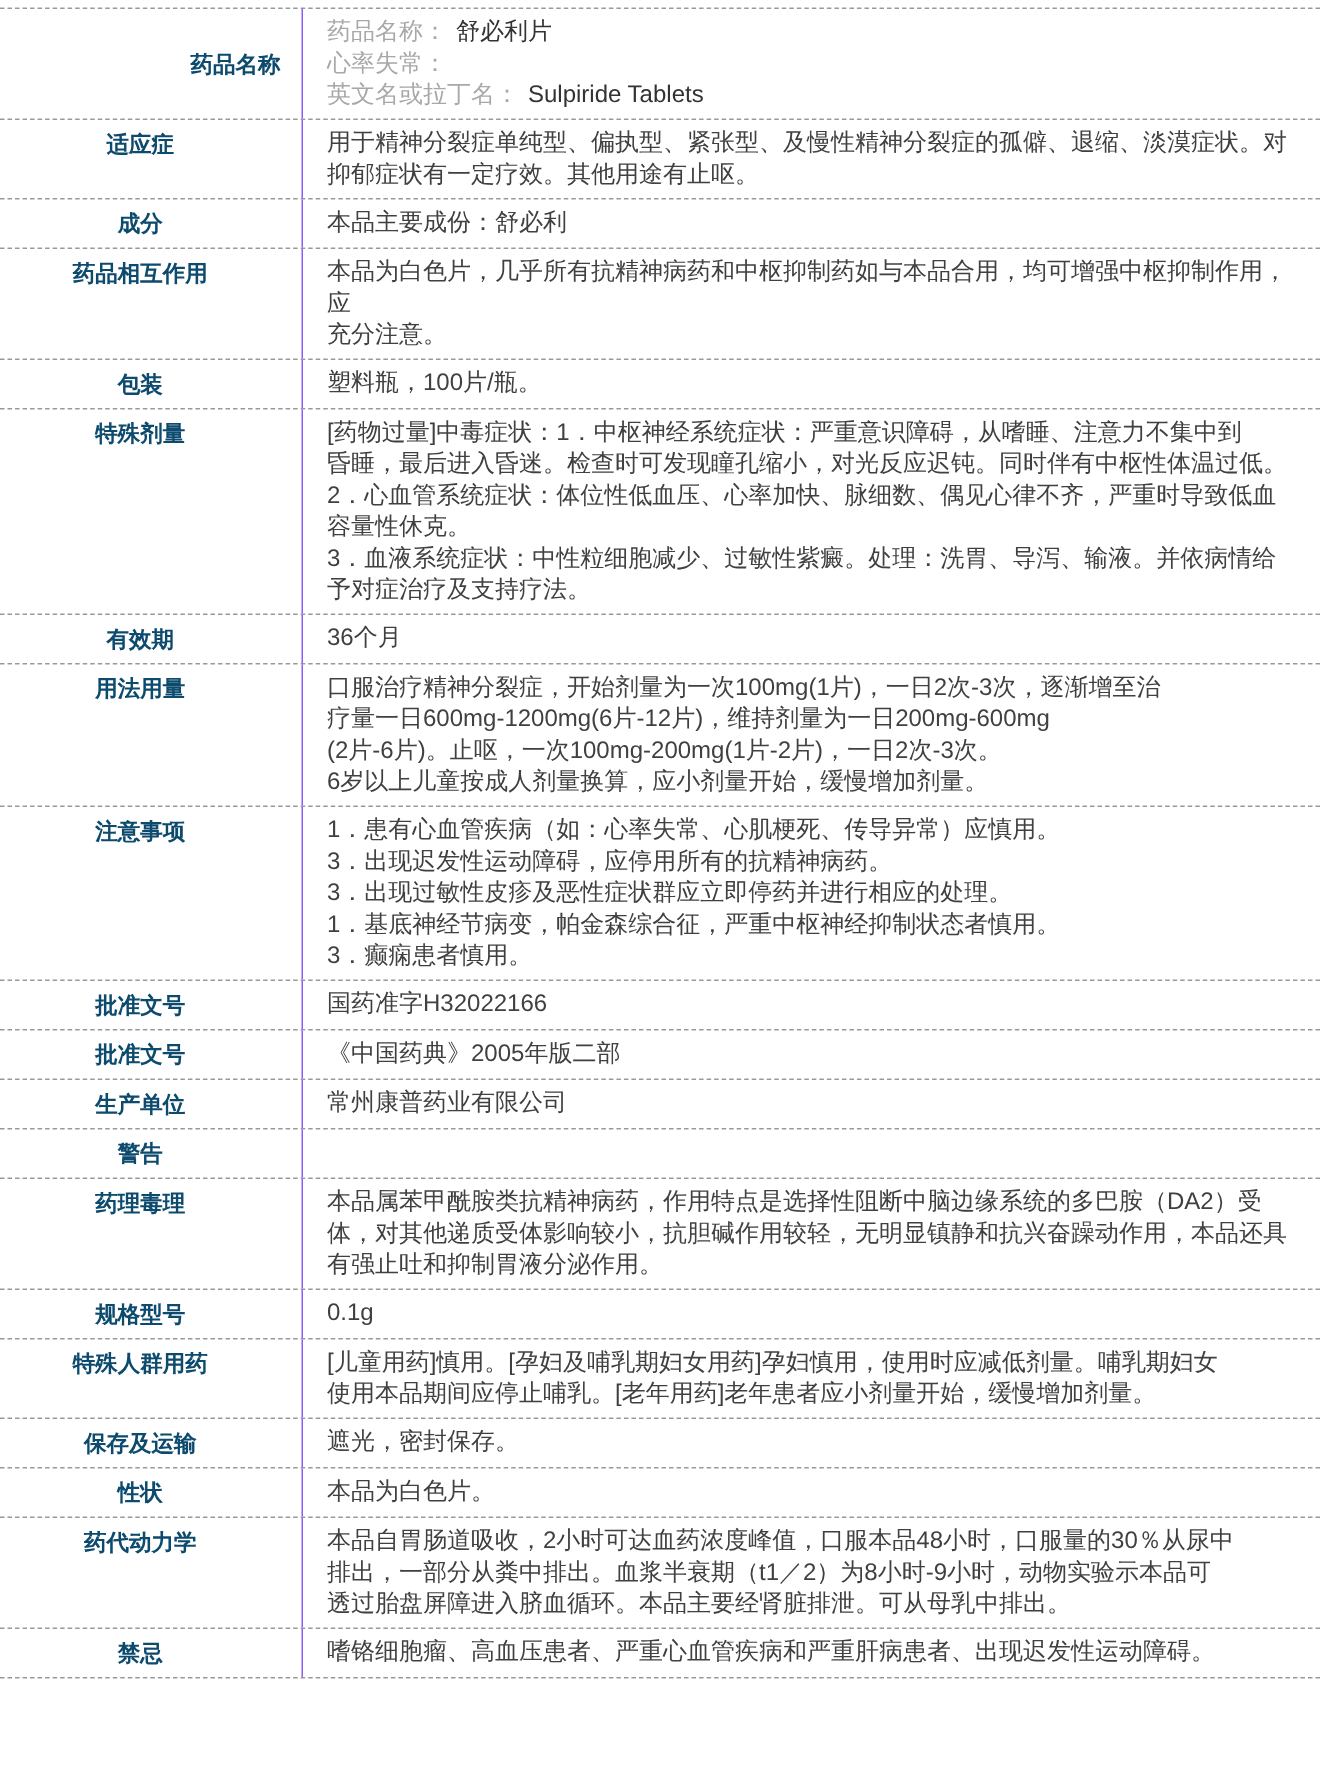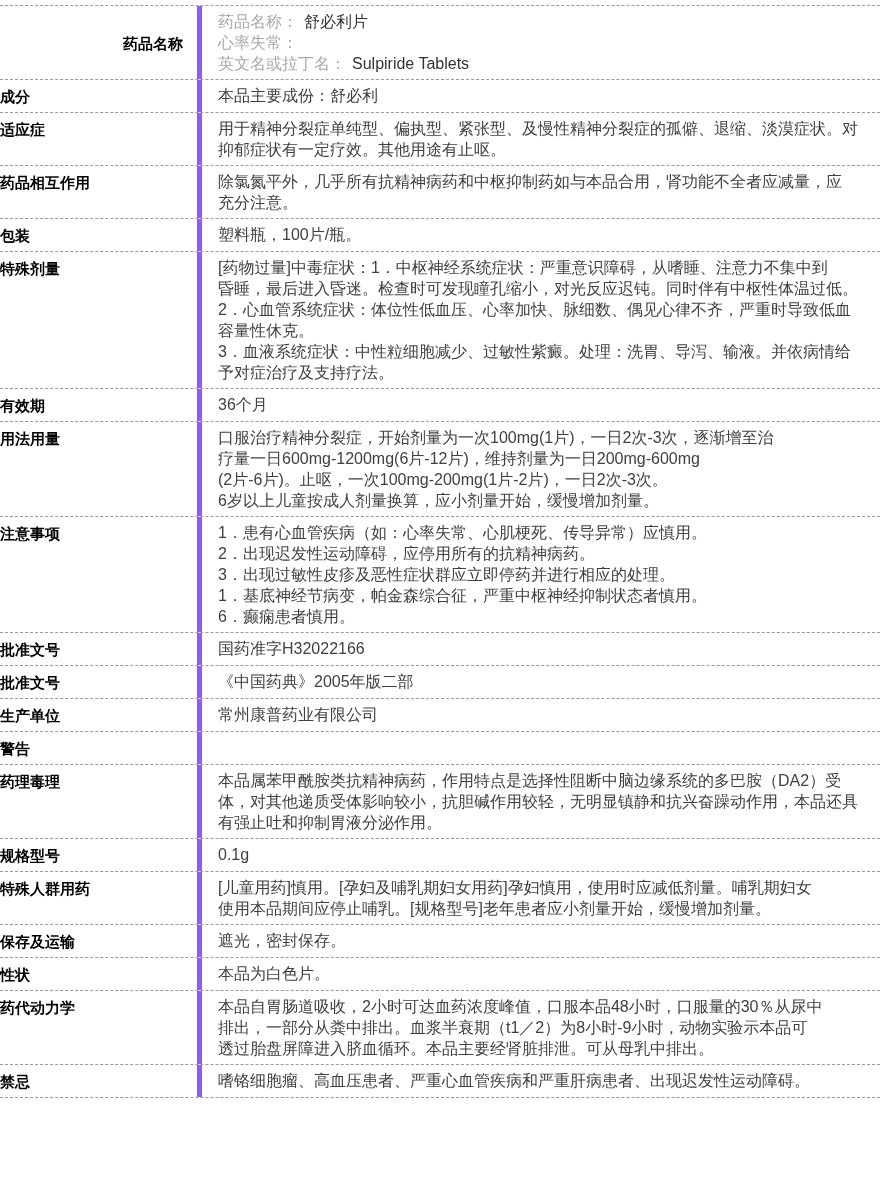--- a/index.html
+++ b/index.html
@@ -23,26 +23,26 @@
   .row {
     display: flex;
     border-bottom: 1px dashed #999;
     min-height: 30px;
     box-sizing: border-box;
   }
   .label-cell {
     flex: 0 0 202px;
     width: 202px;
     box-sizing: border-box;
-    border-right: 5px solid #8b5cf6;
-    text-align: left;
+    border-right: 1px solid #8b5cf6;
+    text-align: center;
     padding: 6px 14px 5px 0;
     font-size: 15px;
     font-weight: bold;
-    color: #000000;
+    color: #0c4a6e;
     line-height: 21px;
   }
   
   .row.center-label .label-cell {
     display: flex;
     align-items: center;
     justify-content: flex-end;
   }
   .content-cell {
     flex: 1 1 auto;
@@ -70,36 +70,36 @@
   <div class="drug-table" id="drug-table">
       <div class="row center-label">
         <div class="label-cell">药品名称</div>
         <div class="content-cell">
           <div class="content-line"><span class="field-key">药品名称：</span><span class="field-value">舒必利片</span></div>
           <div class="content-line"><span class="field-key">心率失常：</span><span class="field-value"></span></div>
           <div class="content-line"><span class="field-key">英文名或拉丁名：</span><span class="field-value">Sulpiride Tablets</span></div>
         </div>
       </div>
       <div class="row">
-        <div class="label-cell">成分</div>
-        <div class="content-cell">
-          <div class="content-line">本品主要成份：舒必利</div>
-        </div>
-      </div>
-      <div class="row">
         <div class="label-cell">适应症</div>
         <div class="content-cell">
           <div class="content-line">用于精神分裂症单纯型、偏执型、紧张型、及慢性精神分裂症的孤僻、退缩、淡漠症状。对</div>
           <div class="content-line">抑郁症状有一定疗效。其他用途有止呕。</div>
         </div>
       </div>
       <div class="row">
+        <div class="label-cell">成分</div>
+        <div class="content-cell">
+          <div class="content-line">本品主要成份：舒必利</div>
+        </div>
+      </div>
+      <div class="row">
         <div class="label-cell">药品相互作用</div>
         <div class="content-cell">
-          <div class="content-line">除氯氮平外，几乎所有抗精神病药和中枢抑制药如与本品合用，肾功能不全者应减量，应</div>
+          <div class="content-line">本品为白色片，几乎所有抗精神病药和中枢抑制药如与本品合用，均可增强中枢抑制作用，应</div>
           <div class="content-line">充分注意。</div>
         </div>
       </div>
       <div class="row">
         <div class="label-cell">包装</div>
         <div class="content-cell">
           <div class="content-line">塑料瓶，100片/瓶。</div>
         </div>
       </div>
       <div class="row">
@@ -125,24 +125,24 @@
           <div class="content-line">口服治疗精神分裂症，开始剂量为一次100mg(1片)，一日2次-3次，逐渐增至治</div>
           <div class="content-line">疗量一日600mg-1200mg(6片-12片)，维持剂量为一日200mg-600mg</div>
           <div class="content-line">(2片-6片)。止呕，一次100mg-200mg(1片-2片)，一日2次-3次。</div>
           <div class="content-line">6岁以上儿童按成人剂量换算，应小剂量开始，缓慢增加剂量。</div>
         </div>
       </div>
       <div class="row">
         <div class="label-cell">注意事项</div>
         <div class="content-cell">
           <div class="content-line">1．患有心血管疾病（如：心率失常、心肌梗死、传导异常）应慎用。</div>
-          <div class="content-line">2．出现迟发性运动障碍，应停用所有的抗精神病药。</div>
+          <div class="content-line">3．出现迟发性运动障碍，应停用所有的抗精神病药。</div>
           <div class="content-line">3．出现过敏性皮疹及恶性症状群应立即停药并进行相应的处理。</div>
           <div class="content-line">1．基底神经节病变，帕金森综合征，严重中枢神经抑制状态者慎用。</div>
-          <div class="content-line">6．癫痫患者慎用。</div>
+          <div class="content-line">3．癫痫患者慎用。</div>
         </div>
       </div>
       <div class="row">
         <div class="label-cell">批准文号</div>
         <div class="content-cell">
           <div class="content-line">国药准字H32022166</div>
         </div>
       </div>
       <div class="row">
         <div class="label-cell">批准文号</div>
@@ -171,21 +171,21 @@
       <div class="row">
         <div class="label-cell">规格型号</div>
         <div class="content-cell">
           <div class="content-line">0.1g</div>
         </div>
       </div>
       <div class="row">
         <div class="label-cell">特殊人群用药</div>
         <div class="content-cell">
           <div class="content-line">[儿童用药]慎用。[孕妇及哺乳期妇女用药]孕妇慎用，使用时应减低剂量。哺乳期妇女</div>
-          <div class="content-line">使用本品期间应停止哺乳。[规格型号]老年患者应小剂量开始，缓慢增加剂量。</div>
+          <div class="content-line">使用本品期间应停止哺乳。[老年用药]老年患者应小剂量开始，缓慢增加剂量。</div>
         </div>
       </div>
       <div class="row">
         <div class="label-cell">保存及运输</div>
         <div class="content-cell">
           <div class="content-line">遮光，密封保存。</div>
         </div>
       </div>
       <div class="row">
         <div class="label-cell">性状</div>

